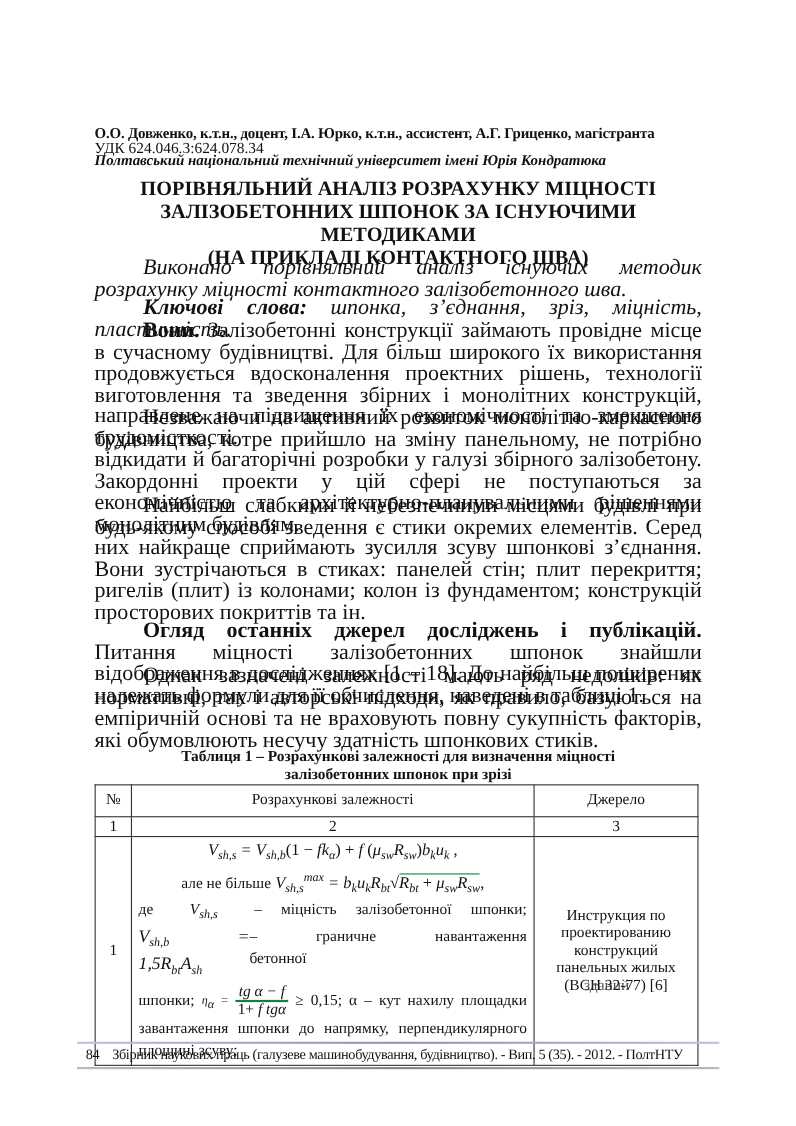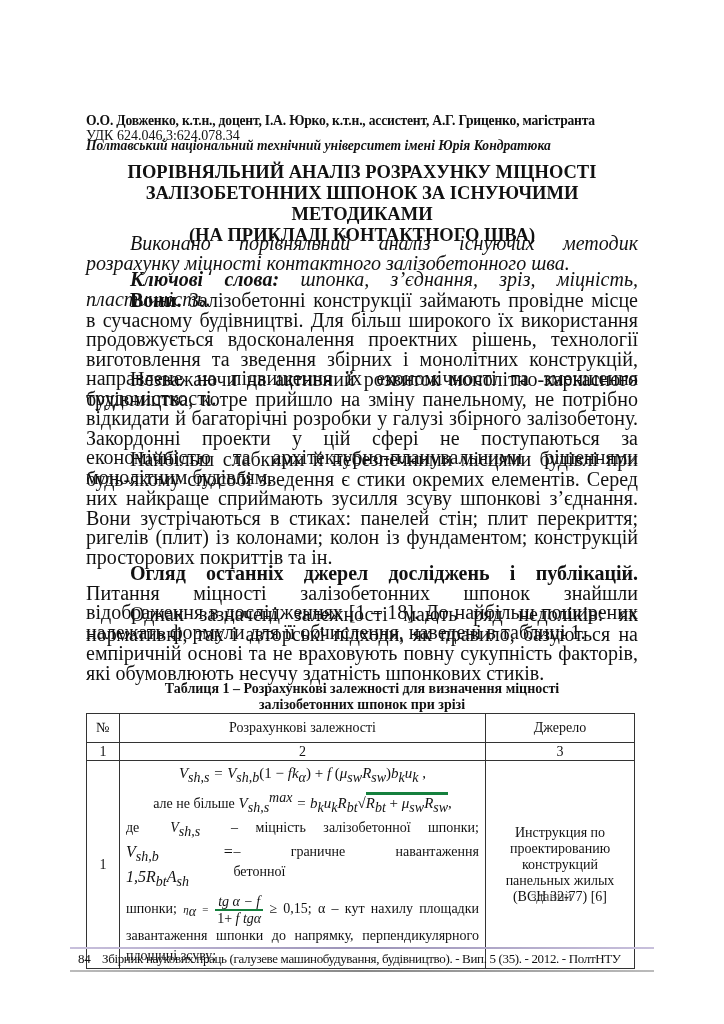--- a/index.html
+++ b/index.html
@@ -27,21 +27,21 @@
   .caption { left: 86px; top: 681px; width: 552px; text-align: center; font-size: 14px; font-weight: bold; line-height: 16px; }
   table.t1 { position: absolute; left: 86px; top: 713px; width: 549px; border-collapse: collapse; font-size: 14px; }
   table.t1 td { border: 1px solid #333; padding: 0 4px; vertical-align: middle; }
   .c1 { width: 24px; text-align: center; }
   .c3 { width: 140px; text-align: center; }
   .hdr td { height: 28px; text-align: center; }
   .num td { height: 17px; text-align: center; line-height: 16px; }
   .formula-cell { padding: 2px 6px !important; line-height: 20px; text-align: justify; }
   .fcenter { text-align: center; font-style: italic; font-family: "Liberation Serif", serif; font-size: 15px; }
   .fcenter .up { font-style: normal; }
-  sub, sup { font-size: 14px; }
+  sub, sup { font-size: 11px; }
   .src { line-height: 16px; font-size: 14px; }
   .overlap { position: relative; display: inline-block; }
   .overlap .ghost { position: absolute; left: 18px; top: 0; color: #333; opacity: 0.85; }
   .frac { display: inline-block; vertical-align: middle; text-align: center; font-style: italic; font-size: 14px; line-height: 15px; }
   .frac .num-part { display: block; border-bottom: 2px solid #15803d; padding: 0 2px; }
   .frac .den-part { display: block; padding: 0 2px; }
   .footer-rule { left: 70px; width: 584px; height: 2px;
                  background: linear-gradient(to right, #c8c0dc, #9b93b7 50%, #c8c0dc); }
   .footer-rule.top { top: 947px; }
   .footer-rule.bot { top: 970px; height: 2px; background: linear-gradient(to right, #bbb, #888 50%, #bbb); }
@@ -110,21 +110,21 @@
       <td class="c3">3</td>
     </tr>
     <tr>
       <td class="c1">1</td>
       <td class="formula-cell">
         <div class="fcenter">
           V<sub>sh,s</sub> = V<sub>sh,b</sub><span class="up">(1 −</span> fk<sub>α</sub><span class="up">) +</span> f<span class="up"> (</span>μ<sub>sw</sub>R<sub>sw</sub><span class="up">)</span>b<sub>k</sub>u<sub>k</sub><span class="up"> ,</span>
         </div>
         <div class="fcenter">
           <span class="up" style="font-size:14px">але не більше</span>
-          V<sub>sh,s</sub><sup>max</sup> = b<sub>k</sub>u<sub>k</sub>R<sub>bt</sub><span class="up">√</span><span style="border-top:3px solid #15803d;">R<sub>bt</sub> <span class="up">+</span> μ<sub>sw</sub>R<sub>sw</sub></span><span class="up">,</span>
+          V<sub>sh,s</sub><sup>max</sup> = b<sub>k</sub>u<sub>k</sub>R<sub>bt</sub><span class="up">√</span><span style="border-top:1px solid #15803d;">R<sub>bt</sub> <span class="up">+</span> μ<sub>sw</sub>R<sub>sw</sub></span><span class="up">,</span>
         </div>
         <div style="display:flex;justify-content:space-between;">
           <span>де</span>
           <span class="it">V<sub>sh,s</sub></span>
           <span style="flex:0 0 auto;word-spacing:14px;">– міцність залізобетонної шпонки;</span>
         </div>
         <div style="display:flex;justify-content:space-between;">
           <span class="it" style="font-size:16px">V<sub>sh,b</sub> <span class="up">= 1,5</span>R<sub>bt</sub>A<sub>sh</sub></span>
           <span style="word-spacing:18px;">– граничне навантаження бетонної</span>
         </div>

